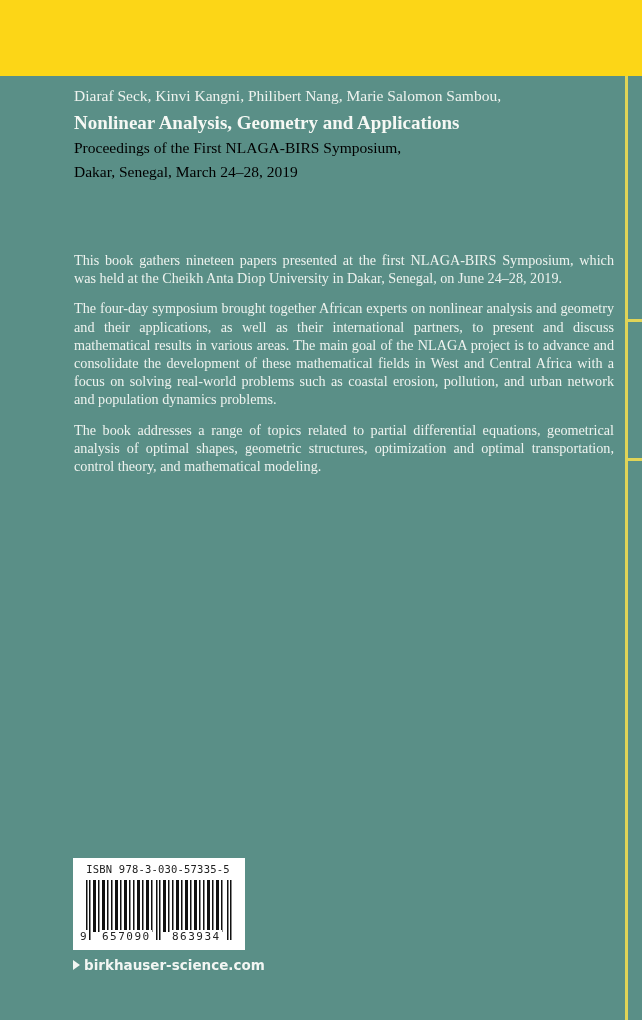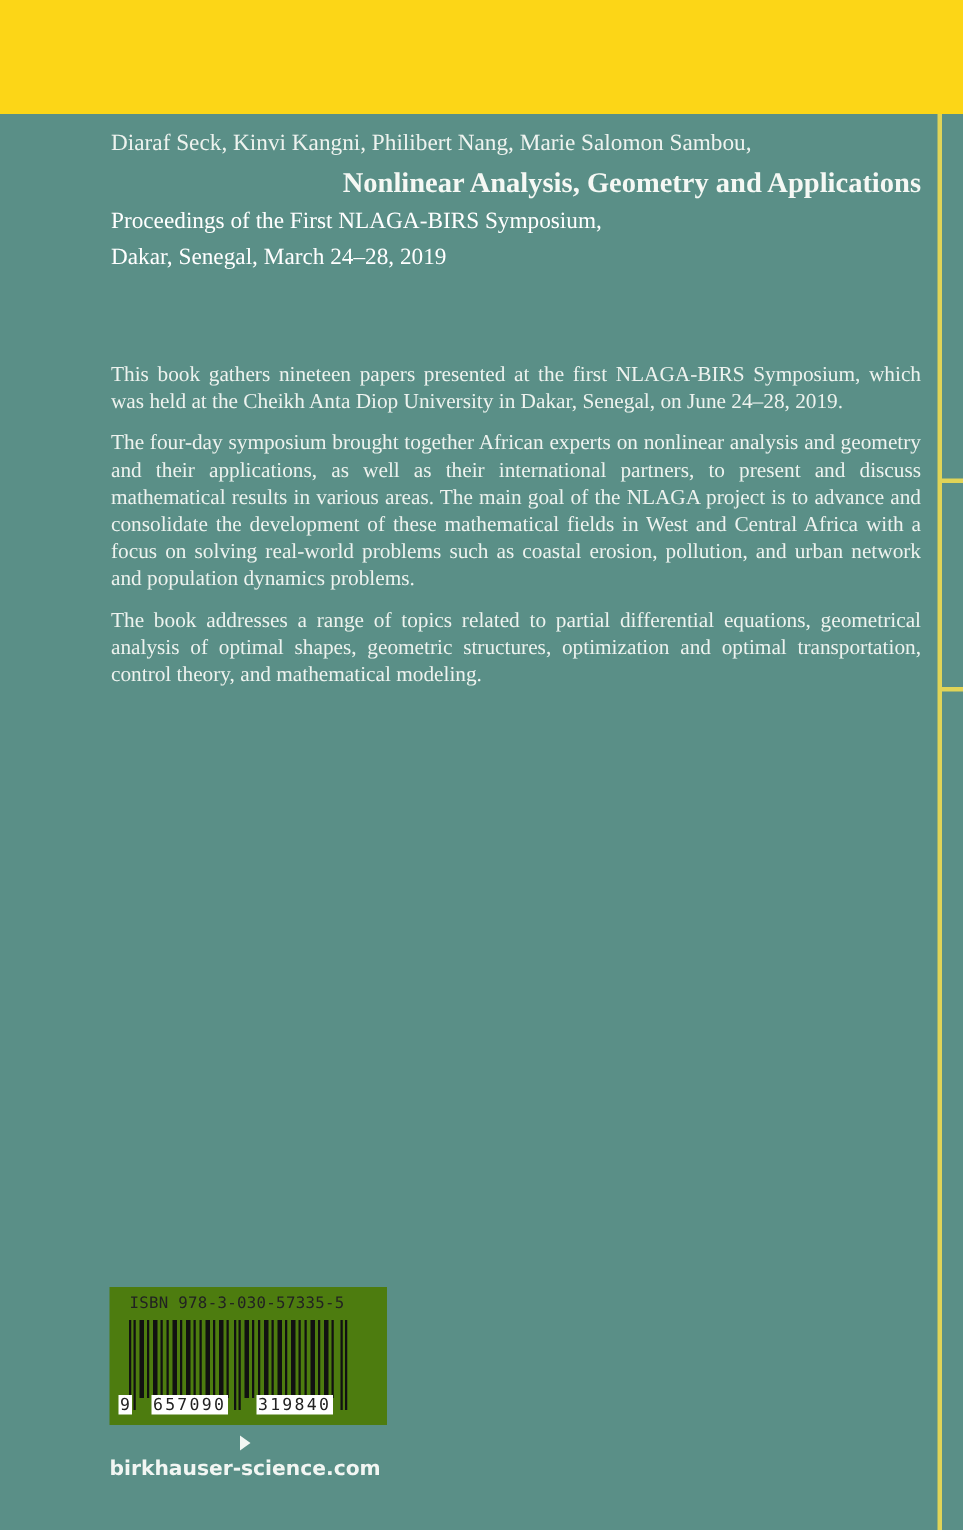--- a/index.html
+++ b/index.html
@@ -25,55 +25,54 @@
       position: absolute; left: 74px; top: 84px; width: 540px;
     }
     .editors {
       font-family: "Liberation Serif", serif;
       font-size: 15.5px; line-height: 24px; color: #eef3ef;
     }
     .title {
       font-family: "Liberation Serif", serif;
       font-weight: bold; font-size: 19px; line-height: 26px; margin-top: 2px;
       color: #f5f8f4;
-      text-align: right;
     }
     .subtitle {
       font-family: "Liberation Serif", serif;
-      font-size: 15.5px; line-height: 24px; color: #ffffff;
+      font-size: 15.5px; line-height: 24px; color: #000000;
     }
     .blurb {
       position: absolute; left: 74px; top: 239px; width: 540px;
       font-family: "Liberation Serif", serif;
       font-size: 14.2px; line-height: 18.2px; color: #eef3ef;
     }
-    .blurb p { margin: 2px 0 9px 0; text-align: justify; }
+    .blurb p { margin: 12px 0 9px 0; text-align: justify; }
     .barcode-box {
-      position: absolute; left: 73px; top: 858px; width: 185px; height: 92px;
-      background: #4d7c0f;
+      position: absolute; left: 73px; top: 858px; width: 172px; height: 92px;
+      background: #ffffff;
     }
     .isbn-text {
       position: absolute; left: 0; top: 5px; width: 170px; text-align: center;
       font-family: "DejaVu Sans Mono", "Liberation Mono", monospace;
       font-size: 10.5px; color: #222; letter-spacing: 0.2px;
     }
     .bars {
       position: absolute; left: 13px; top: 22px; width: 146px; height: 60px;
     }
     .barcode-digits {
       position: absolute; left: 6px; top: 72px; width: 160px;
       font-family: "DejaVu Sans Mono", "Liberation Mono", monospace;
       font-size: 11px; color: #222; letter-spacing: 0px;
     }
     .barcode-digits span { position: absolute; top: 0; background: #fff; padding: 0 1px; }
     .site-link {
       position: absolute; left: 73px; top: 957px;
       font-family: "DejaVu Sans", "Liberation Sans", sans-serif;
       font-weight: bold; font-size: 13.5px; color: #f2f6f3;
-      display: flex; align-items: center; gap: 4px; text-decoration: none; flex-direction: column;
+      display: flex; align-items: center; gap: 4px; text-decoration: none;
     }
     .play-icon {
       width: 0; height: 0; border-top: 5px solid transparent; border-bottom: 5px solid transparent;
       border-left: 7px solid #f2f6f3; display: inline-block;
     }
   </style>
 </head>
 <body>
 
 <div class="top-band"></div>
@@ -130,20 +129,20 @@
       <rect x="126" y="0" width="1.5" height="52"></rect>
       <rect x="130" y="0" width="3" height="52"></rect>
       <rect x="135" y="0" width="1.5" height="52"></rect>
       <rect x="141" y="0" width="1.5" height="60"></rect>
       <rect x="144" y="0" width="1.5" height="60"></rect>
     </g>
   </svg>
   <div class="barcode-digits">
     <span style="left:0">9</span>
     <span style="left:22px; letter-spacing:1.5px">657090</span>
-    <span style="left:92px; letter-spacing:1.5px">319840</span>
+    <span style="left:92px; letter-spacing:1.5px">863934</span>
   </div>
 </div>
 
 <a class="site-link">
   <span class="play-icon"></span>
   <span>birkhauser-science.com</span>
 </a>
 
 </body></html>

